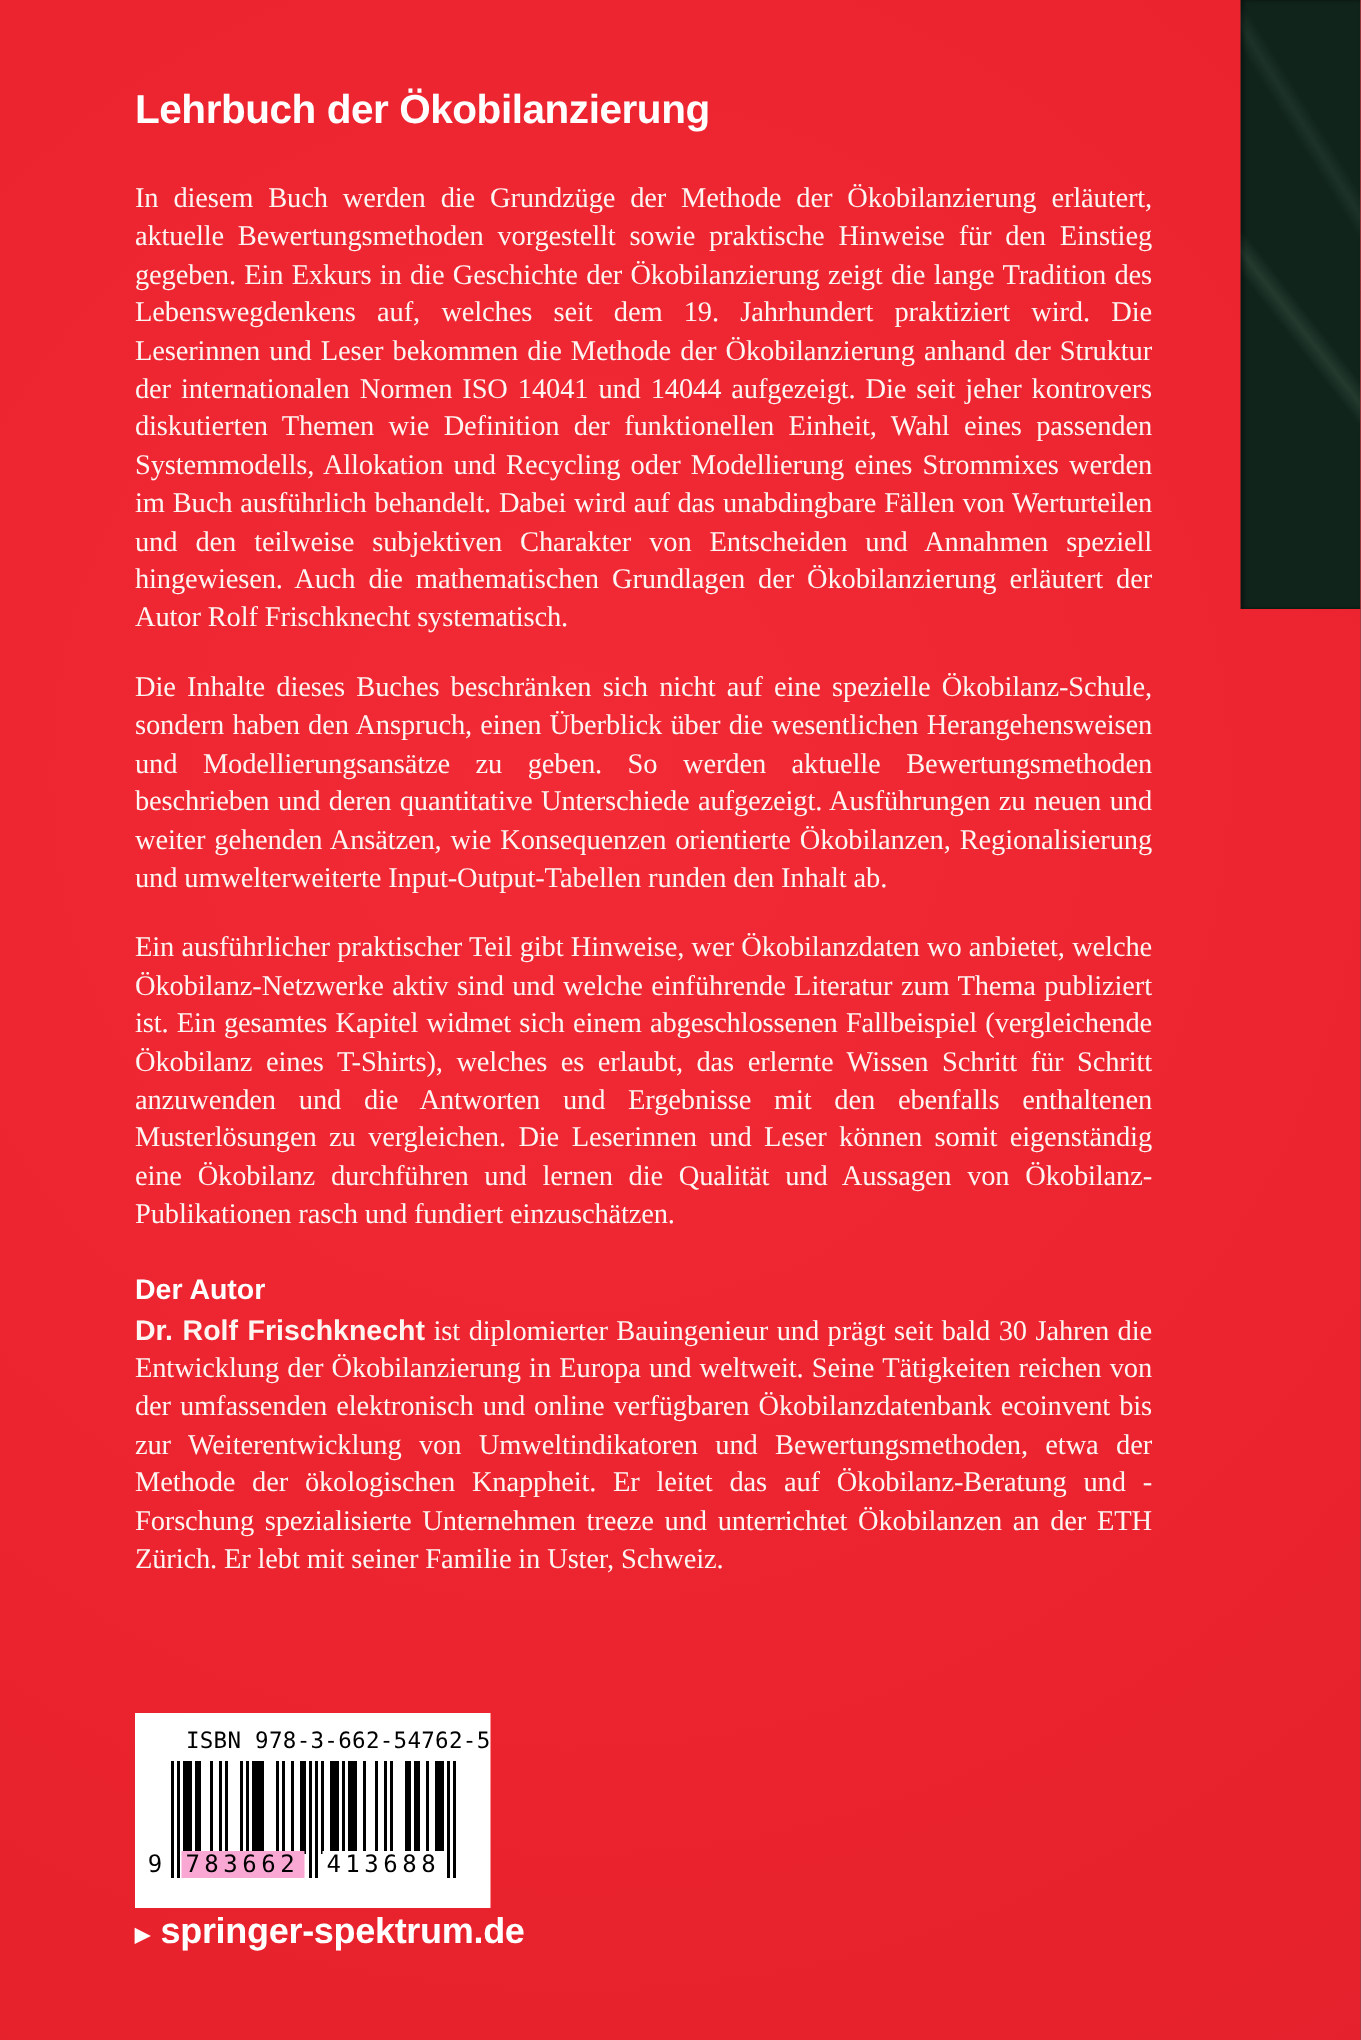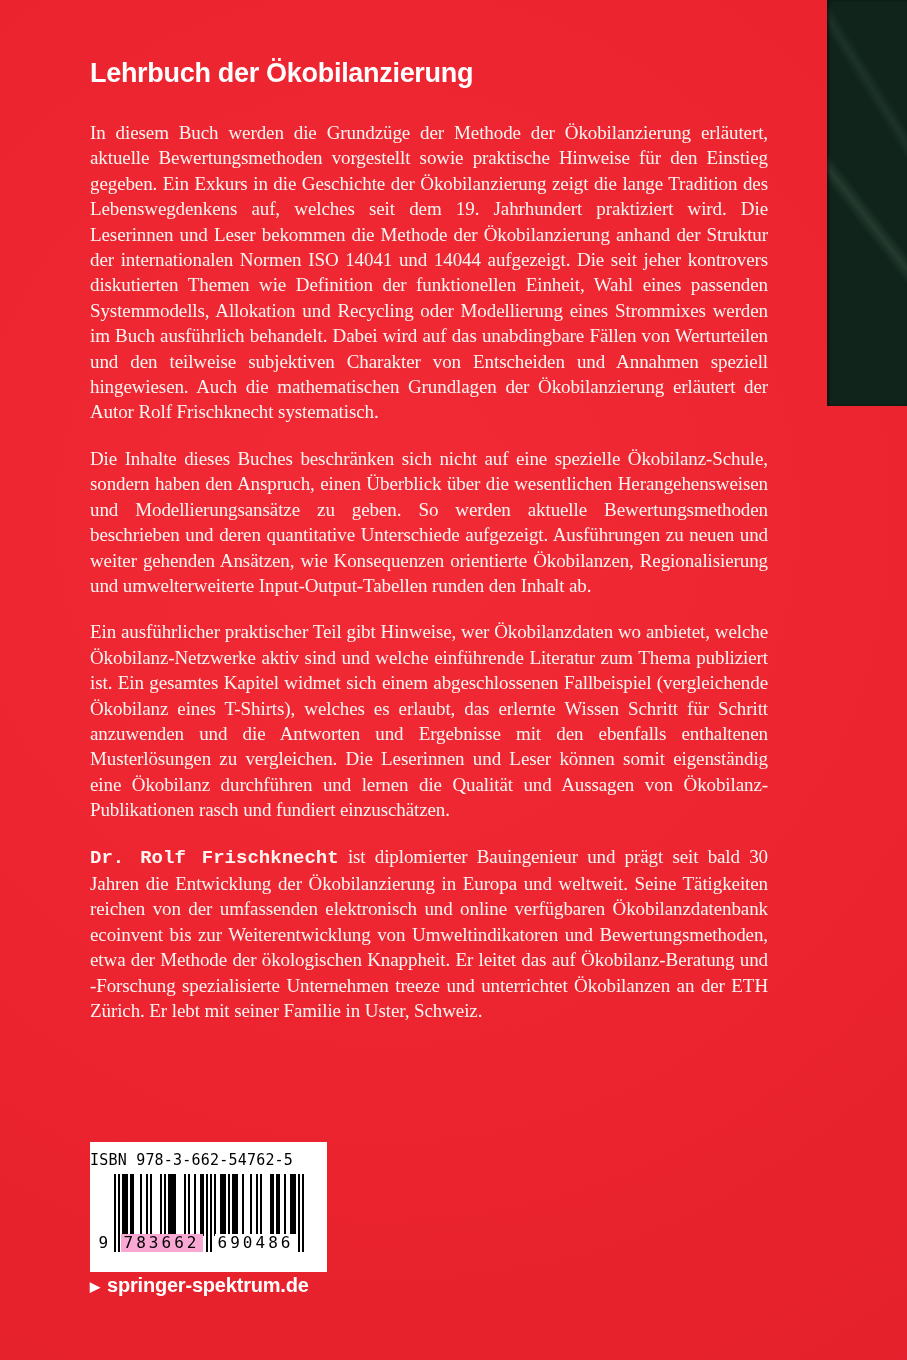--- a/index.html
+++ b/index.html
@@ -52,35 +52,35 @@
     margin:27px 0 3px 0;
   }
   .author-para{
     font-size:19px;
     line-height:25.4px;
     letter-spacing:-0.1px;
     text-align:justify;
     margin:0;
   }
   .author-name{
-    font-family:Liberation Mono, monospace;
+    font-family:Liberation Sans, sans-serif;
     font-weight:bold;
     letter-spacing:0;
   }
   
   .barcode-panel{
     position:absolute;left:90px;top:1142px;
     width:237px;height:130px;
     background:#ffffff;
   }
   .isbn-label{
     font-family:"DejaVu Sans Mono", monospace;
     font-size:15px;
     color:#000;
-    text-align:left;
+    text-align:right;
     padding-top:9px;
     letter-spacing:0.2px;
     white-space:nowrap;
   }
   .bars-wrap{
     position:relative;
     width:190px;
     margin:5px auto 0 auto;
     height:80px;
   }
@@ -108,40 +108,41 @@
     font-family:"Liberation Sans", sans-serif;
     font-weight:bold;
   }
   .publisher-arrow{
     font-size:13px;
     margin-right:7px;
     line-height:1;
     transform:translateY(1px);
   }
   .publisher-url{
-    font-size:20px;
+    font-size:24px;
     letter-spacing:-0.2px;
   }
 </style>
 </head>
 <body>
 
 <div class="cover">
 
   <div class="dark-panel"></div>
 
   <div class="text-column">
     <h1 class="book-title">Lehrbuch der Ökobilanzierung</h1>
 
     <div class="blurb">
       <p>In diesem Buch werden die Grundzüge der Methode der Ökobilanzierung erläutert, aktuelle Bewertungsmethoden vorgestellt sowie praktische Hinweise für den Einstieg gegeben. Ein Exkurs in die Geschichte der Ökobilanzierung zeigt die lange Tradition des Lebenswegdenkens auf, welches seit dem 19. Jahrhundert praktiziert wird. Die Leserinnen und Leser bekommen die Methode der Ökobilanzierung anhand der Struktur der internationalen Normen ISO 14041 und 14044 aufgezeigt. Die seit jeher kontrovers diskutierten Themen wie Definition der funktionellen Einheit, Wahl eines passenden Systemmodells, Allokation und Recycling oder Modellierung eines Strommixes werden im Buch ausführlich behandelt. Dabei wird auf das unabdingbare Fällen von Werturteilen und den teilweise subjektiven Charakter von Entscheiden und Annahmen speziell hingewiesen. Auch die mathematischen Grundlagen der Ökobilanzierung erläutert der Autor Rolf Frischknecht systematisch.</p>
       <p>Die Inhalte dieses Buches beschränken sich nicht auf eine spezielle Ökobilanz-Schule, sondern haben den Anspruch, einen Überblick über die wesentlichen Herangehensweisen und Modellierungsansätze zu geben. So werden aktuelle Bewertungsmethoden beschrieben und deren quantitative Unterschiede aufgezeigt. Ausführungen zu neuen und weiter gehenden Ansätzen, wie Konsequenzen orientierte Ökobilanzen, Regionalisierung und umwelterweiterte Input-Output-Tabellen runden den Inhalt ab.</p>
       <p>Ein ausführlicher praktischer Teil gibt Hinweise, wer Ökobilanzdaten wo anbietet, welche Ökobilanz-Netzwerke aktiv sind und welche einführende Literatur zum Thema publiziert ist. Ein gesamtes Kapitel widmet sich einem abgeschlossenen Fallbeispiel (vergleichende Ökobilanz eines T-Shirts), welches es erlaubt, das erlernte Wissen Schritt für Schritt anzuwenden und die Antworten und Ergebnisse mit den ebenfalls enthaltenen Musterlösungen zu vergleichen. Die Leserinnen und Leser können somit eigenständig eine Ökobilanz durchführen und lernen die Qualität und Aussagen von Ökobilanz-Publikationen rasch und fundiert einzuschätzen.</p>
     </div>
 
+    <div class="author-heading">Der Autor</div>
     <p class="author-para"><span class="author-name">Dr. Rolf Frischknecht</span><span> ist diplomierter Bauingenieur und prägt seit bald 30 Jahren die Entwicklung der Ökobilanzierung in Europa und weltweit. Seine Tätigkeiten reichen von der umfassenden elektronisch und online verfügbaren Ökobilanzdatenbank ecoinvent bis zur Weiterentwicklung von Umweltindikatoren und Bewertungsmethoden, etwa der Methode der ökologischen Knappheit. Er leitet das auf Ökobilanz-Beratung und -Forschung spezialisierte Unternehmen treeze und unterrichtet Ökobilanzen an der ETH Zürich. Er lebt mit seiner Familie in Uster, Schweiz.</span></p>
   </div>
 
   <div class="barcode-panel">
     <div class="isbn-label">ISBN 978-3-662-54762-5</div>
     <div class="bars-wrap">
       <div class="bars">
           <div class="module bar tall"></div>
           <div class="module tall"></div>
           <div class="module bar tall"></div>
@@ -233,21 +234,21 @@
           <div class="module bar"></div>
           <div class="module bar"></div>
           <div class="module bar"></div>
           <div class="module"></div>
           <div class="module bar tall"></div>
           <div class="module tall"></div>
           <div class="module bar tall"></div>
         </div>
       <div class="bc-digit bc-lead">9</div>
       <div class="bc-digit bc-left">783662</div>
-      <div class="bc-digit bc-right">690486</div>
+      <div class="bc-digit bc-right">413688</div>
     </div>
   </div>
 
   <div class="publisher-row">
     <span class="publisher-arrow">▶</span>
     <span class="publisher-url">springer-spektrum.de</span>
   </div>
 
 </div>
 

